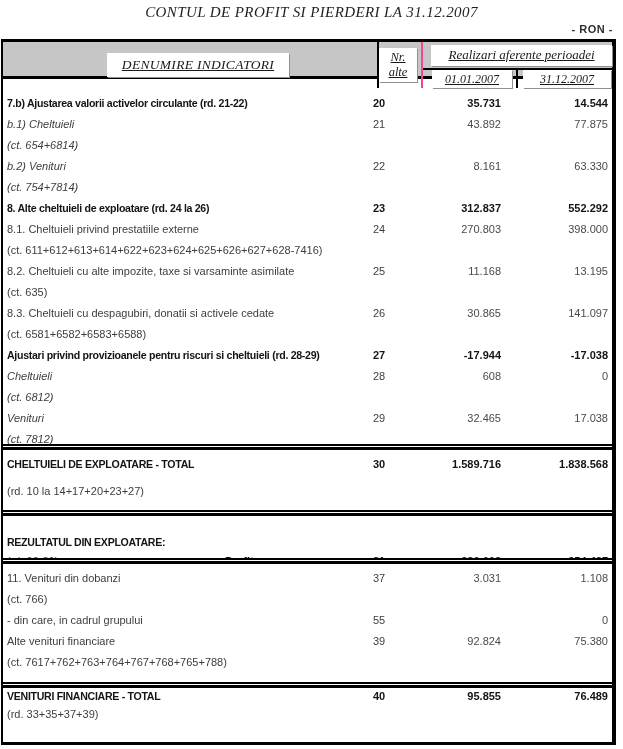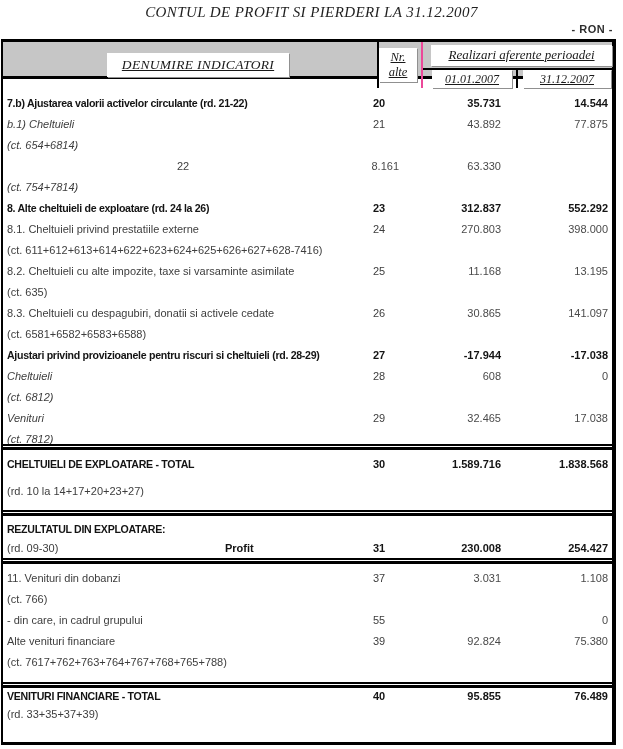--- a/index.html
+++ b/index.html
@@ -55,21 +55,21 @@
   .pcol .hbox {
     height:18px; display:flex; align-items:center; justify-content:center; font-size:12px;
   }
   .pcol1 .hbox { margin-left:9px; width:80px; }
   .pcol2 { border-left:2px solid #000; }
   .pcol2 .hbox { margin-left:5px; width:88px; }
   
   .section { overflow:hidden; padding-left:4px; padding-right:4px; }
   .sec1 { height:365px; padding-top:16px; }
   .sec2 { height:60px;  padding-top:6px; }
-  .sec3 { height:42px;  padding-top:5px; }
+  .sec3 { height:42px;  padding-top:18px; }
   .sec4 { height:118px; padding-top:6px;border-radius:22px; }
   .sec5 { height:36px;  padding-top:0; }
   .divider { height:6px; border-top:2px solid #000; border-bottom:3px solid #000; background:#fff; }
   .r {
     position:relative; display:grid;
     grid-template-columns:352px 40px 102px 107px;
     line-height:16px; min-height:16px; margin-top:5px;
     font-size:11px; color:#3d3d3d;
   }
   .section .r:first-child { margin-top:0; }
@@ -137,20 +137,21 @@
           <span class="v1">43.892</span>
           <span class="v2">77.875</span>
         </div>
         <div class="r i sub">
           <span class="lbl">(ct. 654+6814)</span>
           <span class="rand"></span>
           <span class="v1"></span>
           <span class="v2"></span>
         </div>
         <div class="r i main">
+          <span class="lbl">b.2) Venituri</span>
           <span class="rand">22</span>
           <span class="v1">8.161</span>
           <span class="v2">63.330</span>
         </div>
         <div class="r i sub">
           <span class="lbl">(ct. 754+7814)</span>
           <span class="rand"></span>
           <span class="v1"></span>
           <span class="v2"></span>
         </div>

